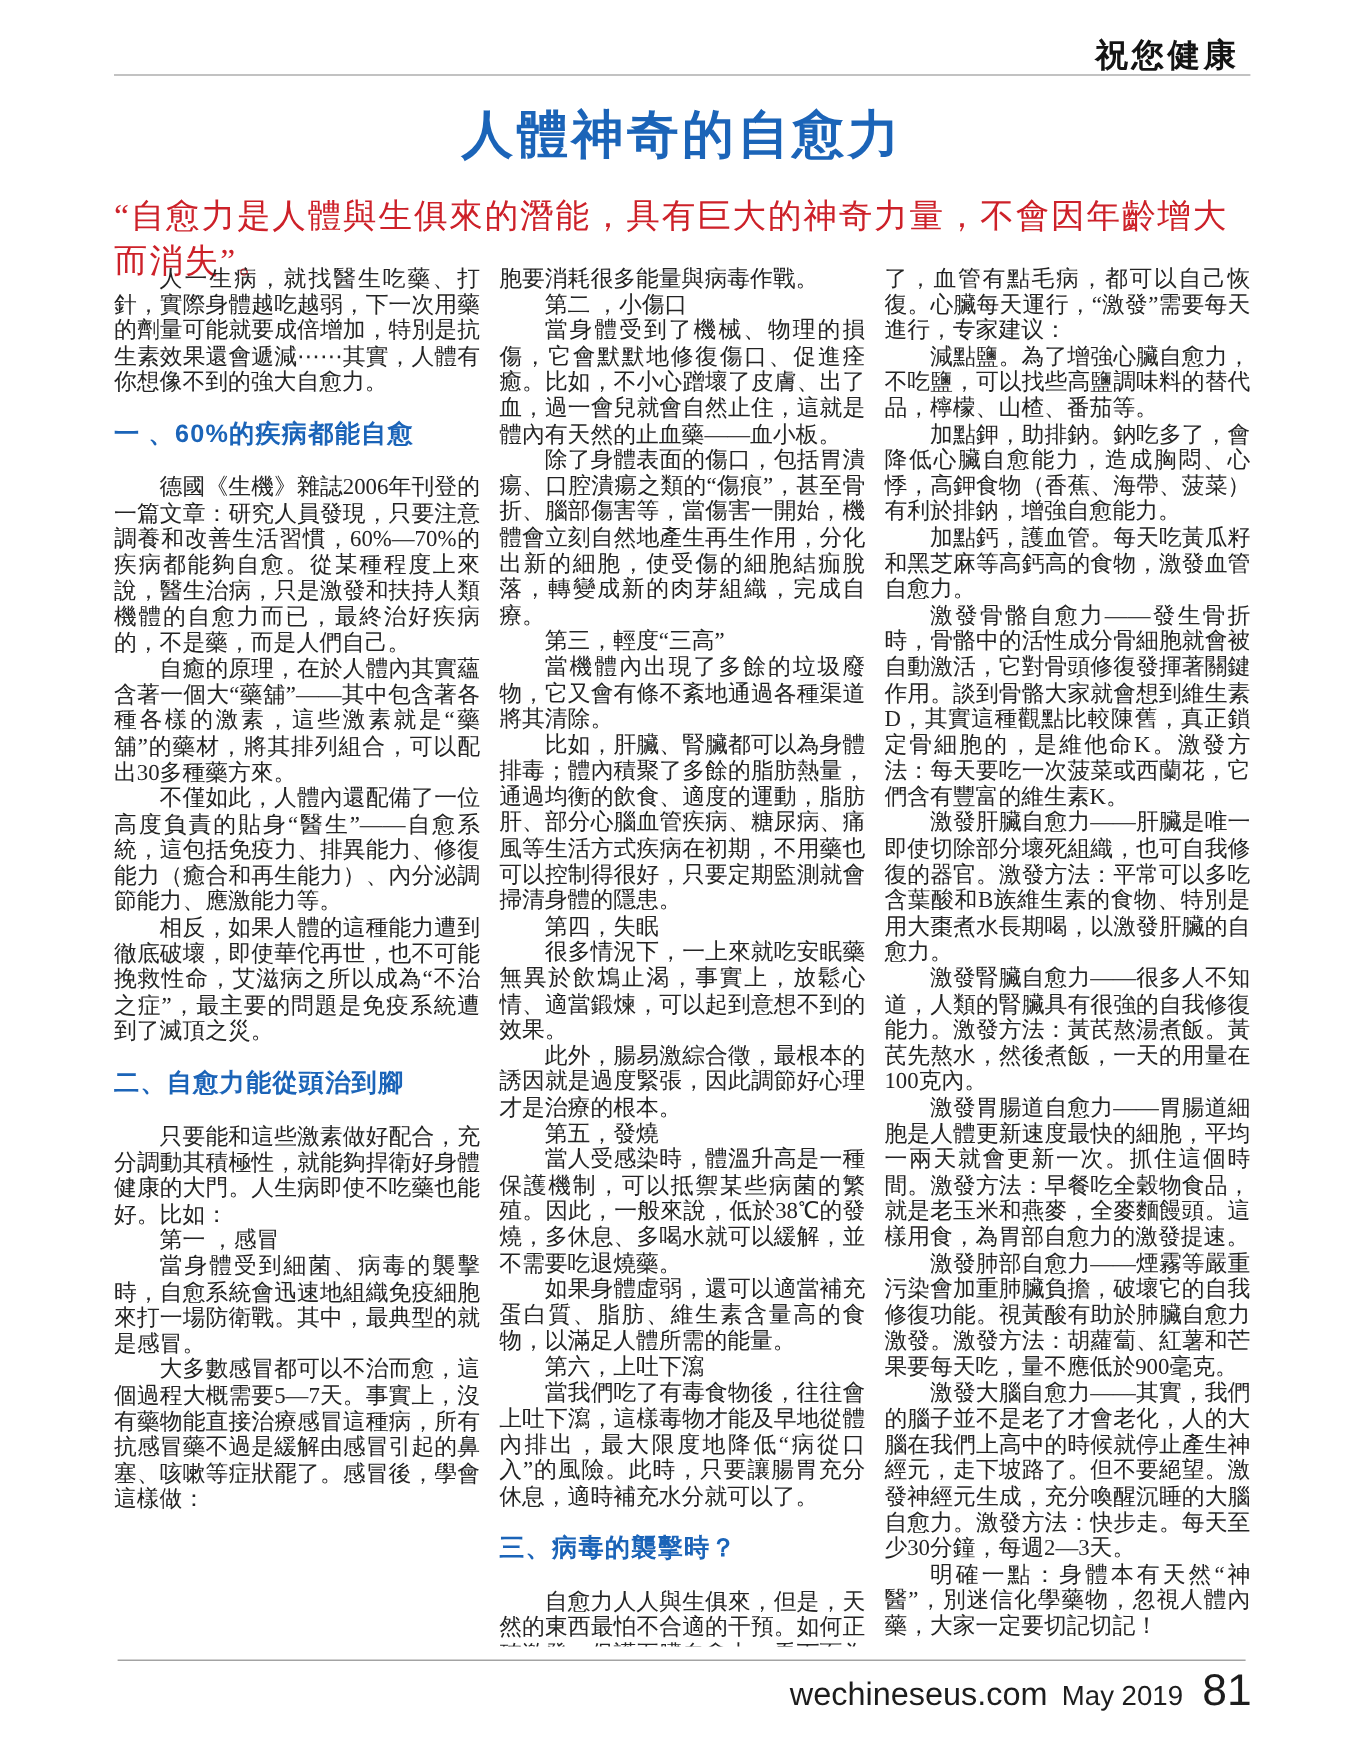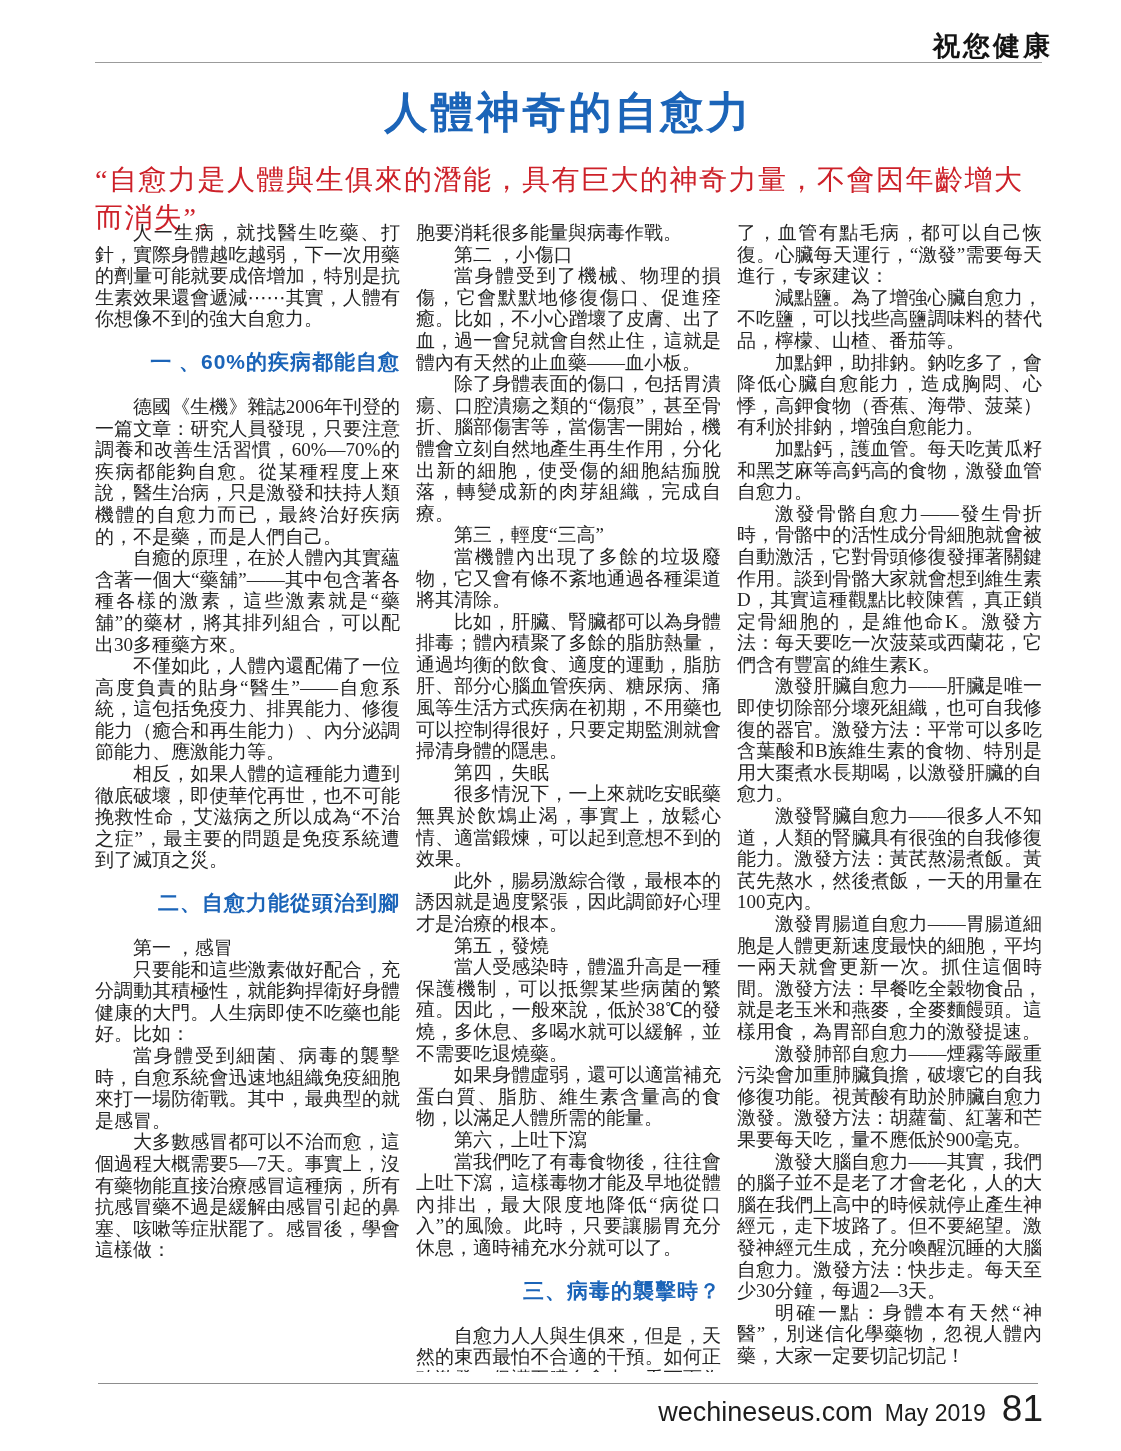--- a/index.html
+++ b/index.html
@@ -6,21 +6,21 @@
   html, body { width:1121px; height:1451px; }
   body {
     position:relative;
     background:#ffffff;
     color:#242424;
     font-family:"Liberation Serif", serif;
     overflow:hidden;
   }
 
   .masthead {
-    position:absolute; top:28px; right:68px;
+    position:absolute; top:28px; right:88px;
     font-size:27px; font-weight:bold; color:#141414;
     letter-spacing:3px;
     font-family:"Liberation Serif", serif;
   }
   .header-rule {
     position:absolute; top:62px; left:95px; width:947px; height:1px;
     background:#9b9b9b;
   }
 
   .page-title {
@@ -49,21 +49,21 @@
     text-align:justify; text-justify:inter-ideograph;
     text-indent:2em;
     color:#242424;
   }
   .noindent { text-indent:0; }
 
   .sec-h {
     font-family:"Liberation Sans", sans-serif;
     font-weight:bold; font-size:21px; letter-spacing:1px;
     color:#1b64b8;
-    text-align:right;
+    text-align:left;
     margin:20px 0 22px 0;
     line-height:24px;
   }
 
   .footer-rule {
     position:absolute; top:1383px; left:98px; width:940px; height:1px;
     background:#8d8d8d;
   }
   .footer {
     position:absolute; top:1390px; right:78px;
@@ -87,22 +87,22 @@
 <div class="columns">
 
   <div class="col">
     <p class="body-p">人一生病，就找醫生吃藥、打針，實際身體越吃越弱，下一次用藥的劑量可能就要成倍增加，特別是抗生素效果還會遞減⋯⋯其實，人體有你想像不到的強大自愈力。</p>
     <h3 class="sec-h">一 、60%的疾病都能自愈</h3>
     <p class="body-p">德國《生機》雜誌2006年刊登的一篇文章：研究人員發現，只要注意調養和改善生活習慣，60%—70%的疾病都能夠自愈。從某種程度上來說，醫生治病，只是激發和扶持人類機體的自愈力而已，最終治好疾病的，不是藥，而是人們自己。</p>
     <p class="body-p">自癒的原理，在於人體內其實蘊含著一個大“藥舖”——其中包含著各種各樣的激素，這些激素就是“藥舖”的藥材，將其排列組合，可以配出30多種藥方來。</p>
     <p class="body-p">不僅如此，人體內還配備了一位高度負責的貼身“醫生”——自愈系統，這包括免疫力、排異能力、修復能力（癒合和再生能力）、內分泌調節能力、應激能力等。</p>
     <p class="body-p">相反，如果人體的這種能力遭到徹底破壞，即使華佗再世，也不可能挽救性命，艾滋病之所以成為“不治之症”，最主要的問題是免疫系統遭到了滅頂之災。</p>
     <h3 class="sec-h">二、自愈力能從頭治到腳</h3>
+    <p class="body-p">只要能和這些激素做好配合，充分調動其積極性，就能夠捍衛好身體健康的大門。人生病即使不吃藥也能好。比如：</p>
     <p class="body-p">第一 ，感冒</p>
-    <p class="body-p">只要能和這些激素做好配合，充分調動其積極性，就能夠捍衛好身體健康的大門。人生病即使不吃藥也能好。比如：</p>
     <p class="body-p">當身體受到細菌、病毒的襲擊時，自愈系統會迅速地組織免疫細胞來打一場防衛戰。其中，最典型的就是感冒。</p>
     <p class="body-p">大多數感冒都可以不治而愈，這個過程大概需要5—7天。事實上，沒有藥物能直接治療感冒這種病，所有抗感冒藥不過是緩解由感冒引起的鼻塞、咳嗽等症狀罷了。感冒後，學會這樣做：</p>
 
   </div>
 
   <div class="col">
     <p class="body-p noindent">胞要消耗很多能量與病毒作戰。</p>
     <p class="body-p">第二 ，小傷口</p>
     <p class="body-p">當身體受到了機械、物理的損傷，它會默默地修復傷口、促進痊癒。比如，不小心蹭壞了皮膚、出了血，過一會兒就會自然止住，這就是體內有天然的止血藥——血小板。</p>
     <p class="body-p">除了身體表面的傷口，包括胃潰瘍、口腔潰瘍之類的“傷痕”，甚至骨折、腦部傷害等，當傷害一開始，機體會立刻自然地產生再生作用，分化出新的細胞，使受傷的細胞結痂脫落，轉變成新的肉芽組織，完成自療。</p>

